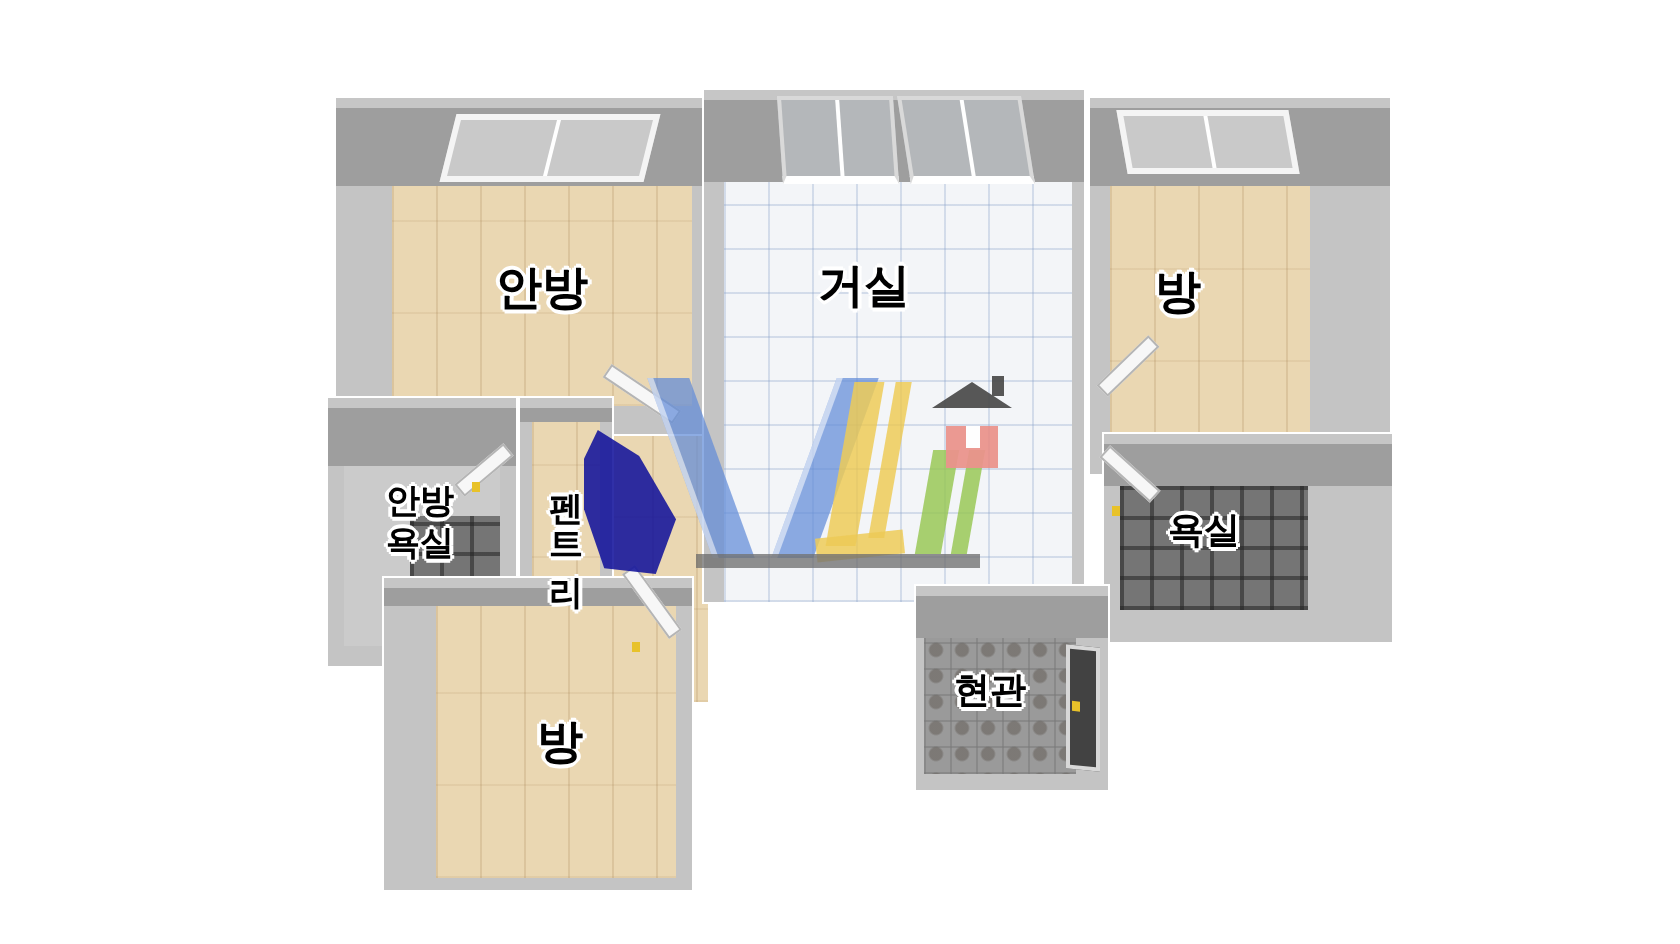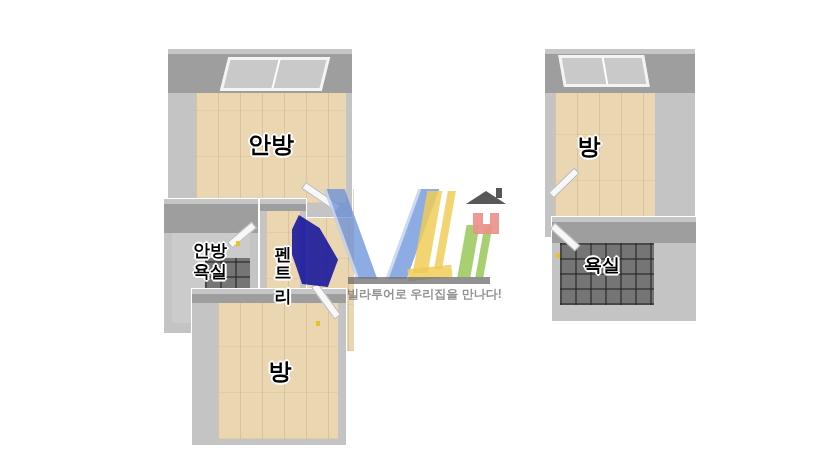--- a/index.html
+++ b/index.html
@@ -75,20 +75,30 @@
   <div class="hall wood" style="left:304px;top:148px;width:50px;height:162px;"></div>
 
   <div class="room" style="left:168px;top:8px;width:184px;height:168px;--tw:44px;">
     <div class="floor wood" style="left:28px;top:44px;right:6px;bottom:14px;"></div>
     <div class="window" style="left:56px;top:8px;width:96px;height:28px;transform:skewX(-14deg);">
         <div class="pane-divider"></div>
       </div>
     <div class="room-label lbl-lg" style="left:103px;top:95px;">안방</div>
   </div>
 
+  <div class="room" style="left:352px;top:4px;width:190px;height:256px;--tw:46px;">
+    <div class="floor tile-light" style="left:10px;top:46px;right:6px;bottom:0;"></div>
+    <div class="window window-lr" style="left:38px;top:3px;width:54px;height:38px;transform:skewX(4deg);">
+        <div class="pane-divider"></div>
+      </div>
+    <div class="window window-lr" style="left:100px;top:3px;width:58px;height:38px;transform:skewX(9deg);">
+        <div class="pane-divider"></div>
+      </div>
+    <div class="room-label lbl-lg" style="left:80px;top:98px;">거실</div>
+  </div>
 
   <div class="room" style="left:545px;top:8px;width:150px;height:188px;--tw:44px;">
     <div class="floor wood" style="left:10px;top:44px;right:40px;bottom:10px;"></div>
     <div class="window" style="left:16px;top:6px;width:80px;height:26px;transform:skewX(10deg);">
         <div class="pane-divider"></div>
       </div>
     <div class="room-label lbl-lg" style="left:44px;top:97px;">방</div>
   </div>
 
   <div class="room" style="left:164px;top:158px;width:94px;height:134px;--tw:34px;">
@@ -104,20 +114,27 @@
   <div class="room" style="left:260px;top:158px;width:46px;height:134px;--tw:12px;">
     <div class="floor wood" style="left:6px;top:12px;right:6px;bottom:8px;"></div>
     <div class="room-label lbl-sm vertical" style="left:23px;top:66px;">펜트리</div>
   </div>
 
   <div class="room" style="left:552px;top:176px;width:146px;height:104px;--tw:26px;">
     <div class="floor tile-dark" style="left:8px;top:26px;right:44px;bottom:16px;"></div>
     <div class="room-label lbl-md" style="left:50px;top:48px;">욕실</div>
   </div>
 
+  <div class="room" style="left:458px;top:252px;width:96px;height:102px;--tw:26px;">
+    <div class="floor tile-entrance" style="left:4px;top:26px;right:16px;bottom:8px;"></div>
+    <div class="entry-door" style="right:4px;top:30px;width:13px;height:58px;transform:skewY(6deg);">
+      <div class="handle" style="left:1px;top:26px;"></div>
+    </div>
+    <div class="room-label lbl-md" style="left:37px;top:52px;">현관</div>
+  </div>
 
   <div class="room" style="left:192px;top:248px;width:154px;height:156px;--tw:14px;">
     <div class="floor wood" style="left:26px;top:14px;right:8px;bottom:6px;"></div>
     <div class="room-label lbl-lg" style="left:88px;top:82px;">방</div>
   </div>
 
 
 
   <div class="door-leaf" style="left:300px;top:152px;width:40px;height:6px;transform:rotate(34deg);"></div>
   <div class="door-leaf" style="left:546px;top:138px;width:34px;height:6px;transform:rotate(-44deg);"></div>
@@ -144,16 +161,15 @@
 
     <div class="wm house" style="left:466px;top:150px;width:40px;height:36px;">
       <div class="chimney"></div>
       <div class="roof"></div>
       <div class="body">
         <div class="door"></div>
       </div>
     </div>
 
     <div class="wm wm-bar" style="left:348px;top:236px;width:142px;height:7px;"></div>
-    <div class="wm wm-tagline" style="left:347px;top:245px;">빌라투어로 우리집을 만나다!</div>
   </div>
 
 </div>
 
 </body></html>

